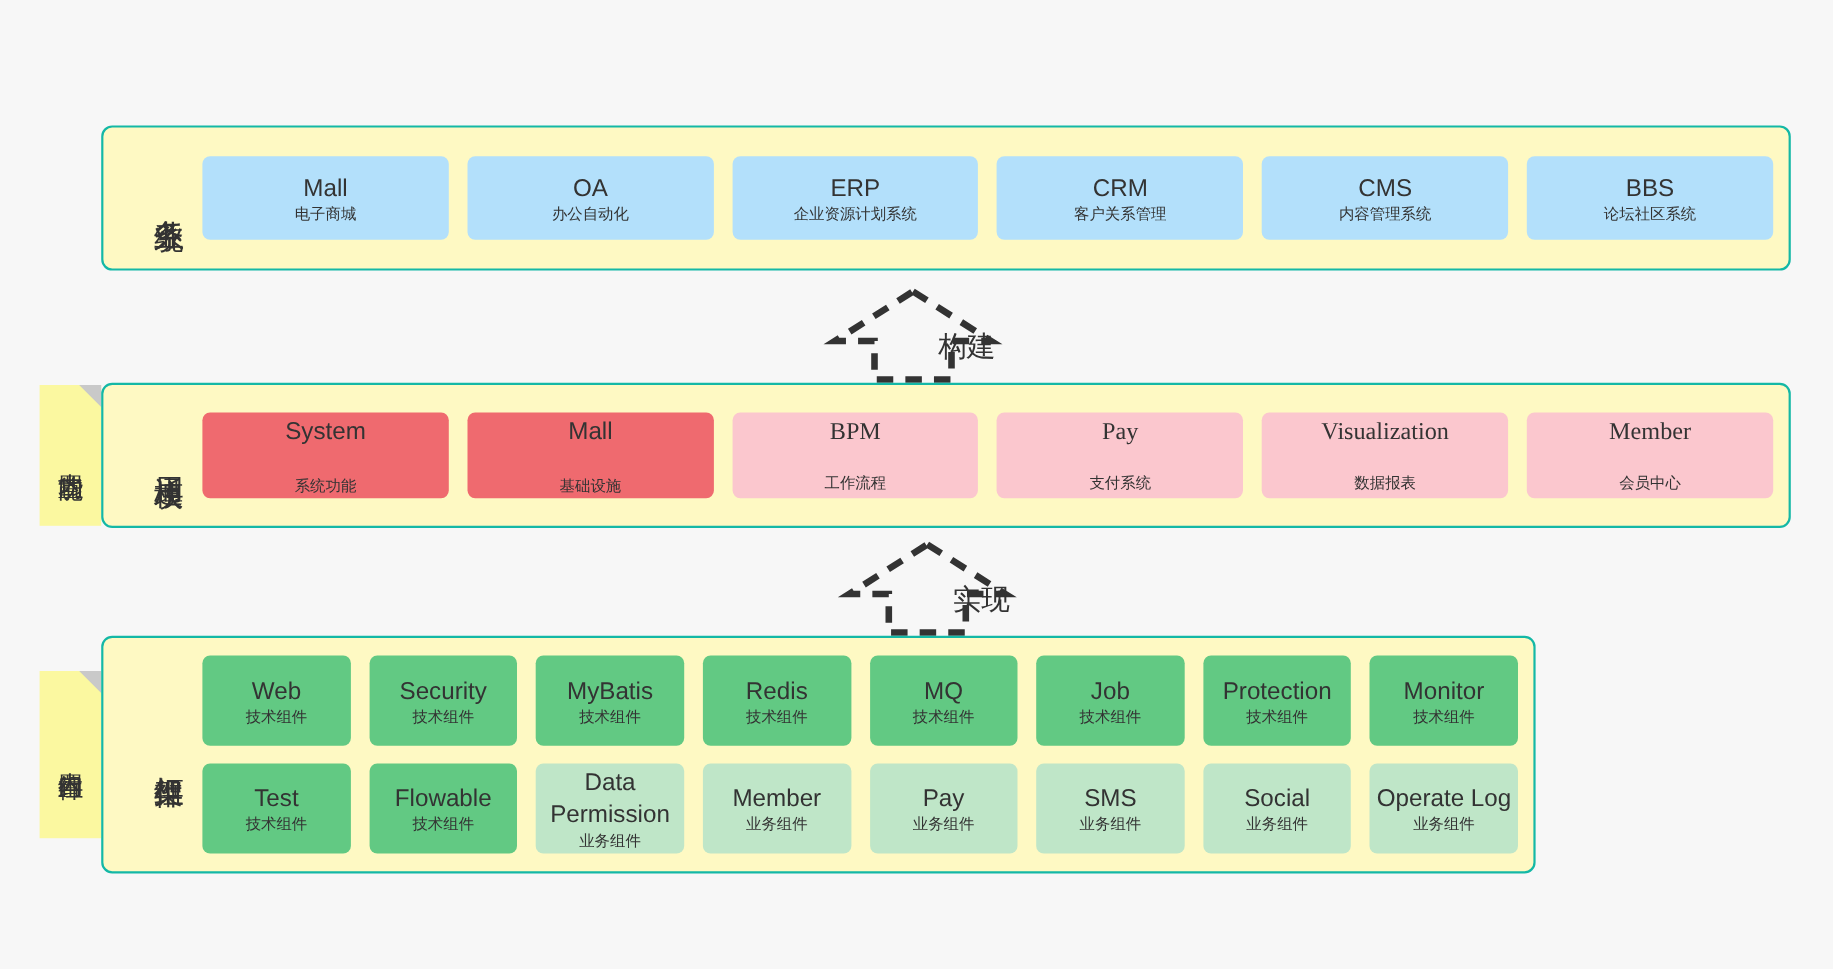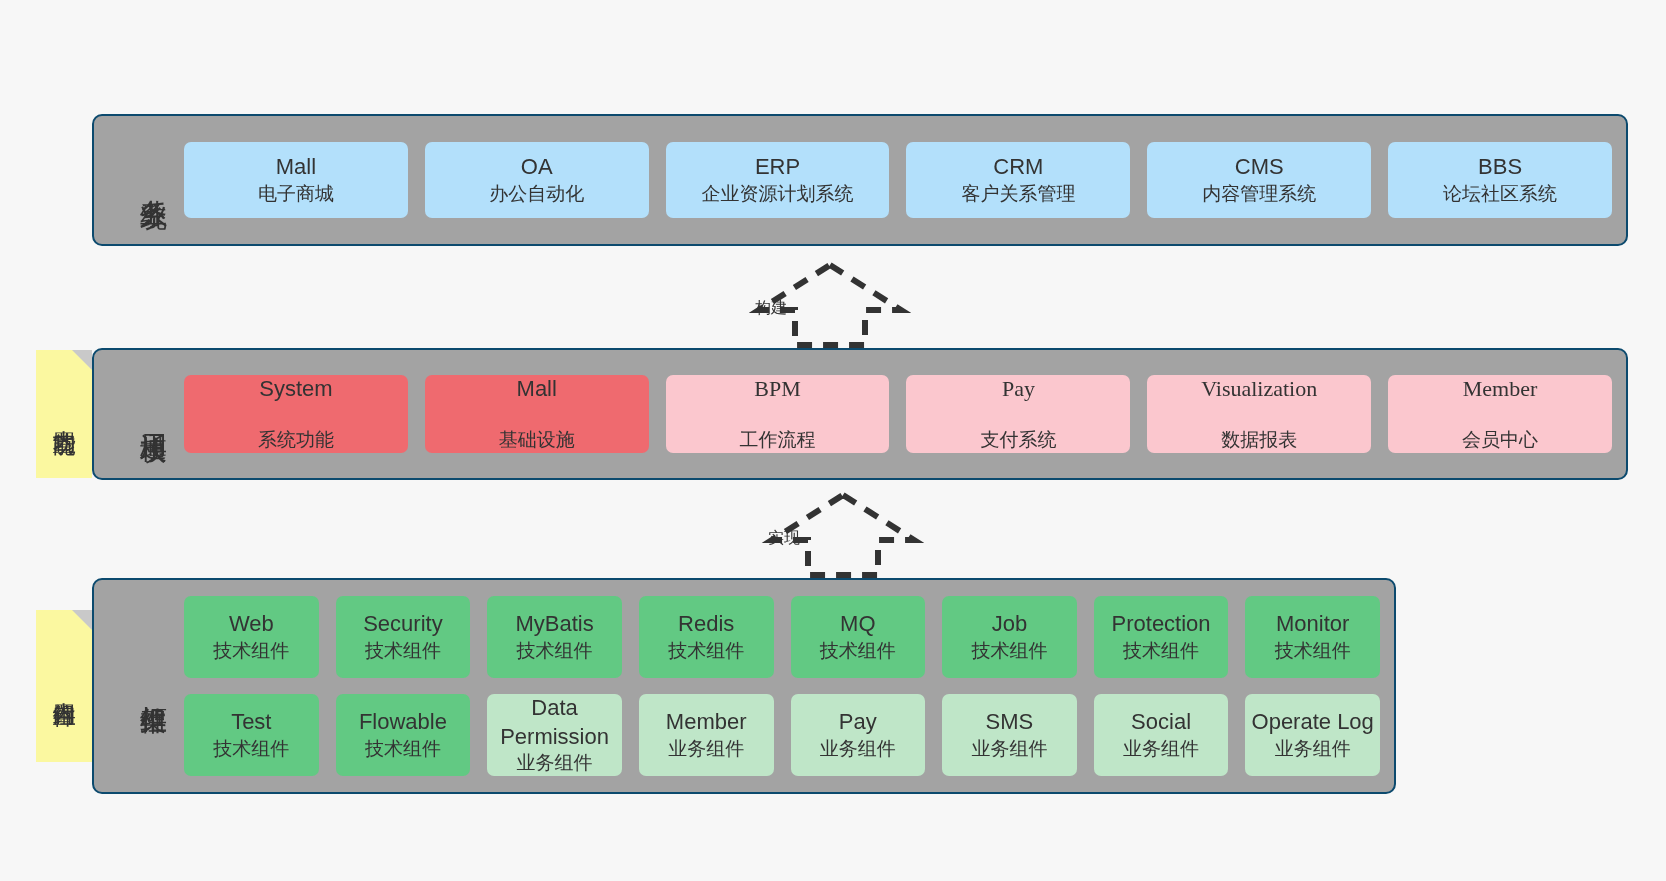--- a/index.html
+++ b/index.html
@@ -20,22 +20,22 @@
   #canvas {
     position: relative;
     width: 1666px;
     height: 881px;
   }
 
   
   .layer {
     position: absolute;
     box-sizing: border-box;
-    background: #a3a3a3;
-    border: 2px solid #0c4a6e;
+    background: #fef9c3;
+    border: 2px solid #14b8a6;
     border-radius: 10px;
     display: flex;
     align-items: stretch;
     padding-left: 36px;
   }
   .layer-title {
     flex: 0 0 auto;
     width: 46px;
     display: flex;
     align-items: center;
@@ -77,21 +77,21 @@
     line-height: 1.30;
     padding: 4px 6px;
     user-select: none;
   }
   .card .en {
     font-size: 22px;
     white-space: nowrap;
   }
   .card .en.wrap { white-space: normal; text-align: center; }
   .card .cn {
-    font-size: 19px;
+    font-size: 14px;
     white-space: nowrap;
   }
 
   .card.blue       { background: #b3e0fb; }
   .card.red        { background: #ef6a6f; }
   .card.pink       { background: #fbc7ce; font-family: Liberation Serif, serif; }
   .card.green      { background: #62c983; }
   .card.greenlight { background: #bfe6c8; }
 
   
@@ -138,22 +138,22 @@
   
   .arrow {
     position: absolute;
     user-select: none;
   }
   .arrow svg { display: block; overflow: visible; }
   .arrow-label {
     position: absolute;
     left: 0;
     right: 0;
-    text-align: left;
-    font-size: 16px;
+    text-align: right;
+    font-size: 26px;
     color: #333333;
     white-space: nowrap;
   }
   #arrow-build  { left: 755px; top: 262px; width: 150px; height: 86px; }
   #arrow-build .arrow-label  { top: 36px; }
   #arrow-impl   { left: 768px; top: 492px; width: 150px; height: 86px; }
   #arrow-impl .arrow-label   { top: 36px; }
 </style>
 </head>
 <body>

